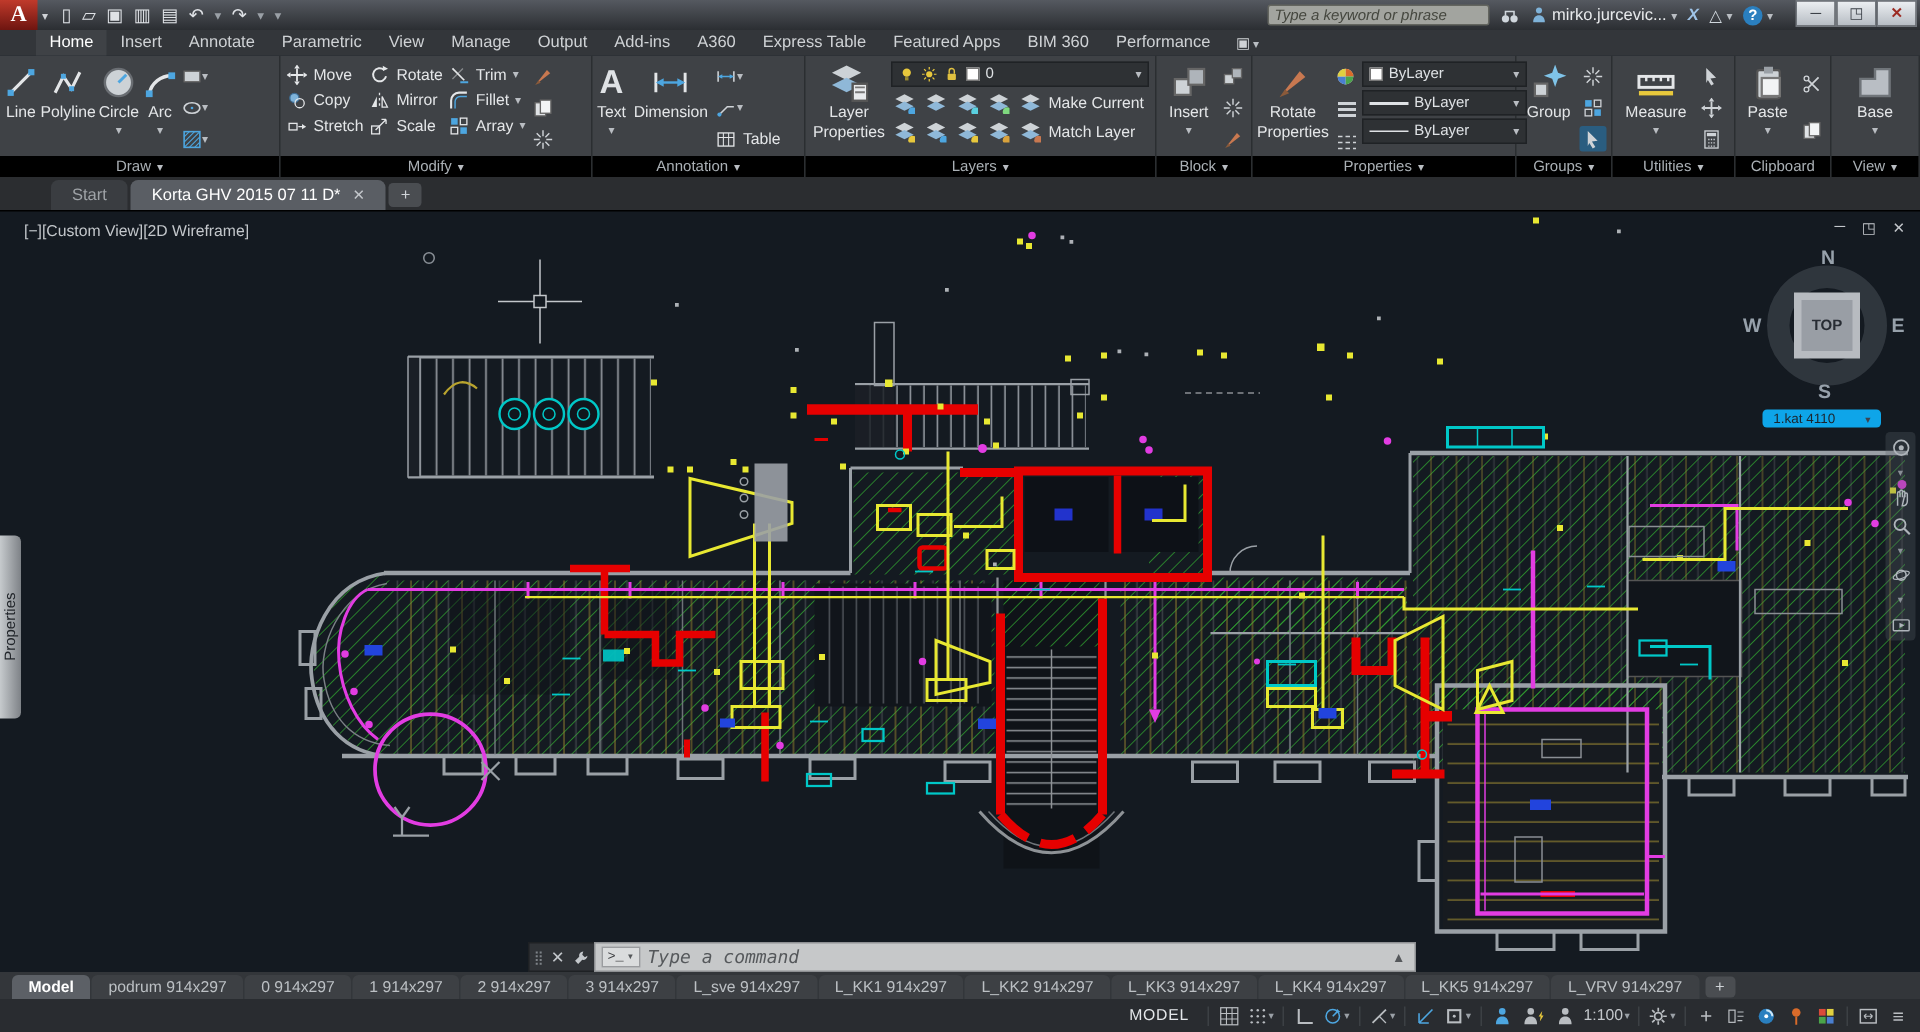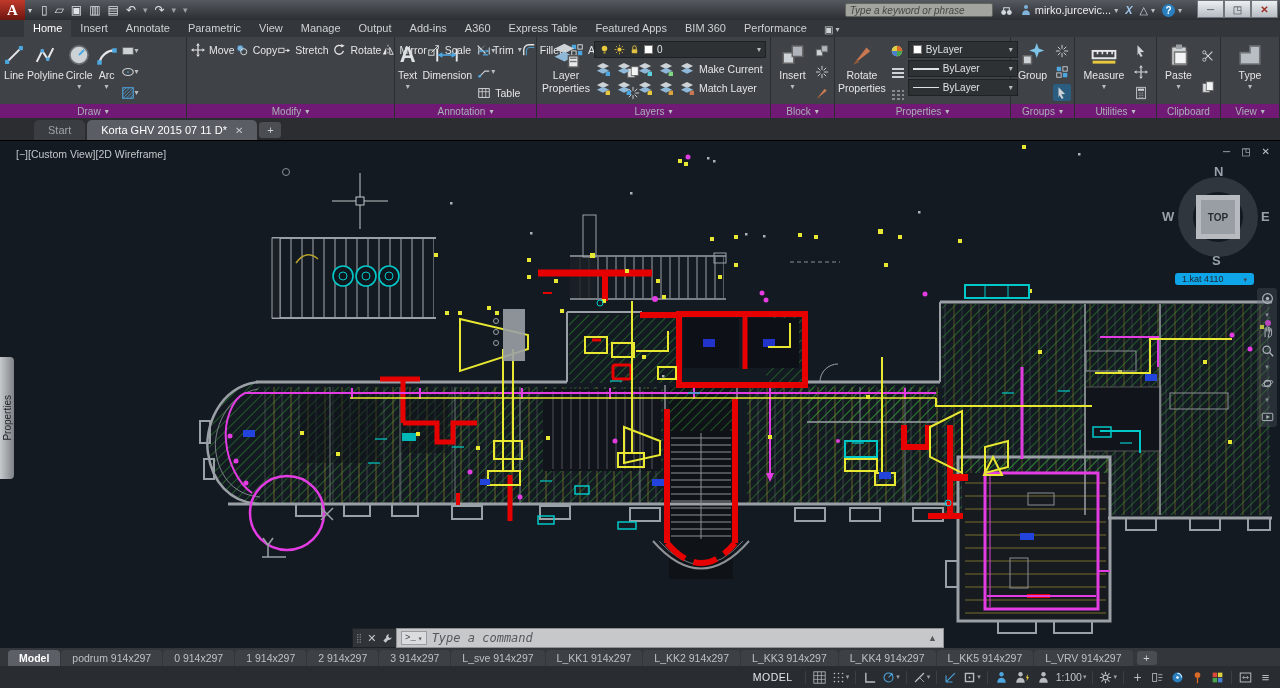--- a/index.html
+++ b/index.html
@@ -27,28 +27,28 @@
   .winbtn.close{color:#9c2b23;font-weight:bold}
   
   .ribbontabs{position:absolute;top:20px;left:0;right:0;height:17px;background:#33363a;display:flex;align-items:flex-end;padding-left:24px;z-index:39}
   .rtab{padding:2px 9px 3px;color:#cfd2d5;font-size:11px;cursor:default}
   .rtab.active{background:#3f4246;color:#fff}
   .panel-toggle{margin-left:8px;color:#cfd2d5;font-size:10px;display:flex;align-items:center;gap:2px;padding-bottom:2px}
   
   .ribbon{position:absolute;top:37px;left:0;right:0;height:81px;background:#3f4246;display:flex;z-index:38}
   .panel{height:100%;border-right:1px solid #2b2e31;display:flex;flex-direction:column}
   .pbody{flex:1;display:flex;padding:2px 3px 0;gap:2px}
-  .ptitle{height:14px;font-size:10px;color:#aab0b5;display:flex;align-items:center;justify-content:center;gap:4px;background:#701a75}
+  .ptitle{height:14px;font-size:10px;color:#aab0b5;display:flex;align-items:center;justify-content:center;gap:4px;background:#000000}
   .bigbtn{display:flex;flex-direction:column;align-items:center;gap:1px;font-size:10.5px;color:#e4e6e8;padding-top:2px;cursor:default}
   .bigbtn .ic{height:27px;display:flex;align-items:center;justify-content:center}
   .minicol{display:flex;flex-direction:column;justify-content:space-around;padding:1px 0}
   .mini{width:18px;height:17px;display:flex;align-items:center;justify-content:center;color:#cfd3d7;font-size:11px;cursor:default}
   .mini svg,.mrow svg{width:14px;height:14px}
   .mrow{display:flex;align-items:center;gap:4px;height:17px;font-size:10.5px;color:#e4e6e8;cursor:default}
-  .mcol{display:flex;flex-direction:row;padding:2px 1px}
+  .mcol{display:flex;flex-direction:column;padding:2px 1px}
   .combo{height:17px;background:#2e3134;border:1px solid #1f2225;display:flex;align-items:center;gap:4px;padding:0 4px;font-size:10px;color:#dfe2e5}
   .combo .grow{flex:1}
   .swatch{width:9px;height:9px;background:#fff;border:1px solid #777}
   .lwline{width:26px;height:2px;background:#dfe2e5}
   .ltline{width:26px;height:1px;background:#dfe2e5}
   
   .ftabs{position:absolute;top:118px;left:0;right:0;height:22px;background:#2b2d30;display:flex;align-items:flex-end;padding-left:34px;gap:2px;z-index:37}
   .ftab{height:20px;display:flex;align-items:center;gap:8px;padding:0 14px;font-size:11px;color:#9fa3a7;background:#3a3d41;border-radius:5px 5px 0 0}
   .ftab.active{background:#5a5e64;color:#fff}
   .ftab .x{font-size:10px;color:#c3c7cb}
@@ -901,21 +901,21 @@
   </div>
 
   <div class="panel" style="flex:1">
     <div class="pbody" style="justify-content:center">
       <div class="bigbtn" style="width:40px">
           <span class="ic">
             <svg width="26" height="26">
               <use href="#s-base"></use>
             </svg>
           </span>
-          <span>Type</span>
+          <span>Base</span>
           <span class="dd">▾</span>
         </div>
     </div>
     <div class="ptitle">
         <span>View</span>
         <span class="dd">▾</span>
       </div>
   </div>
 </div>
 

